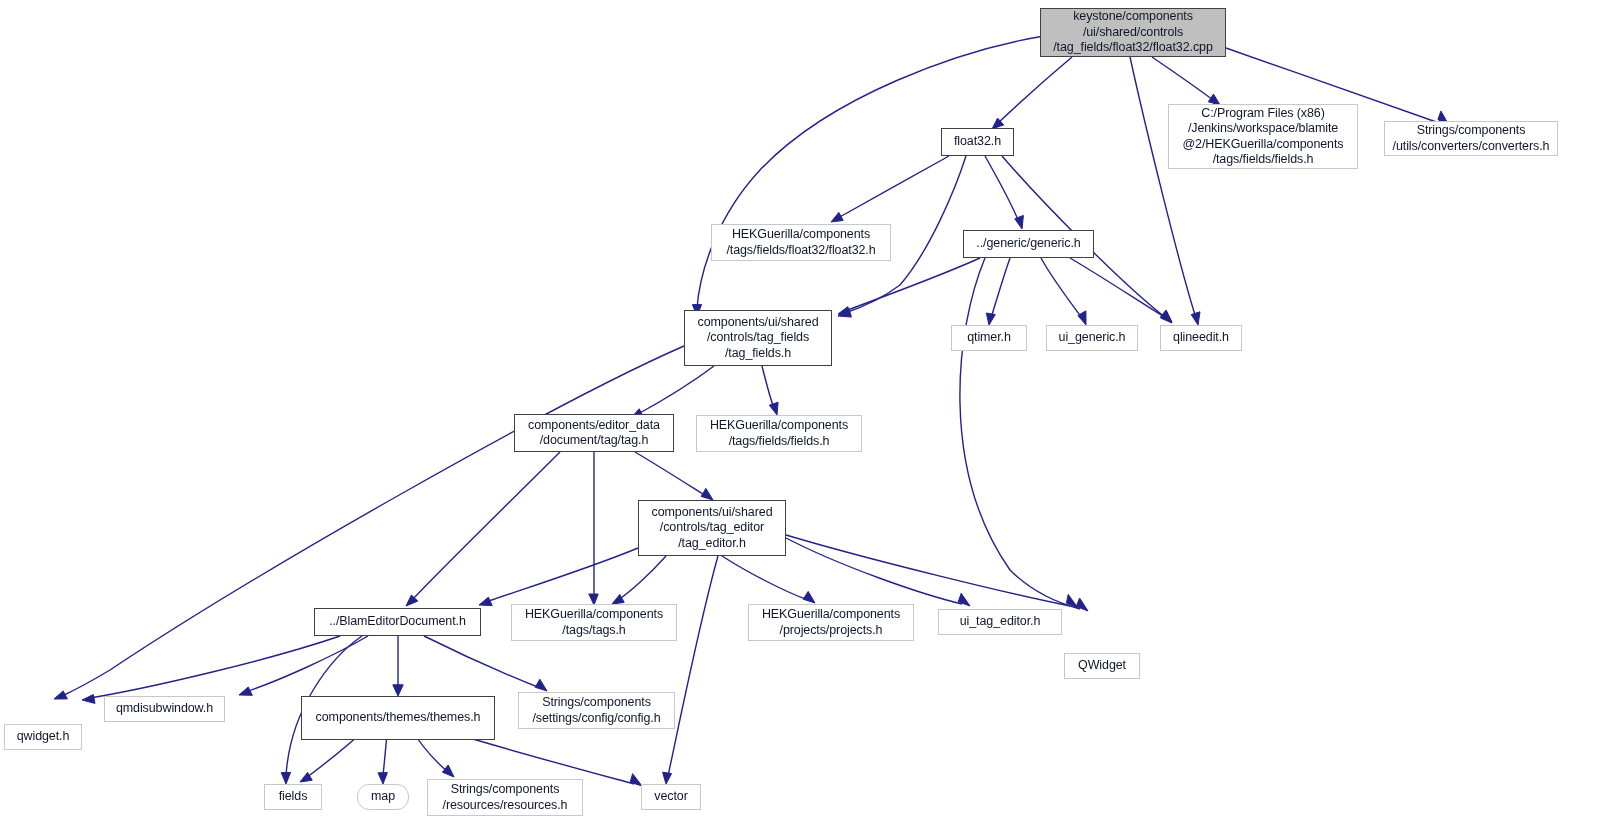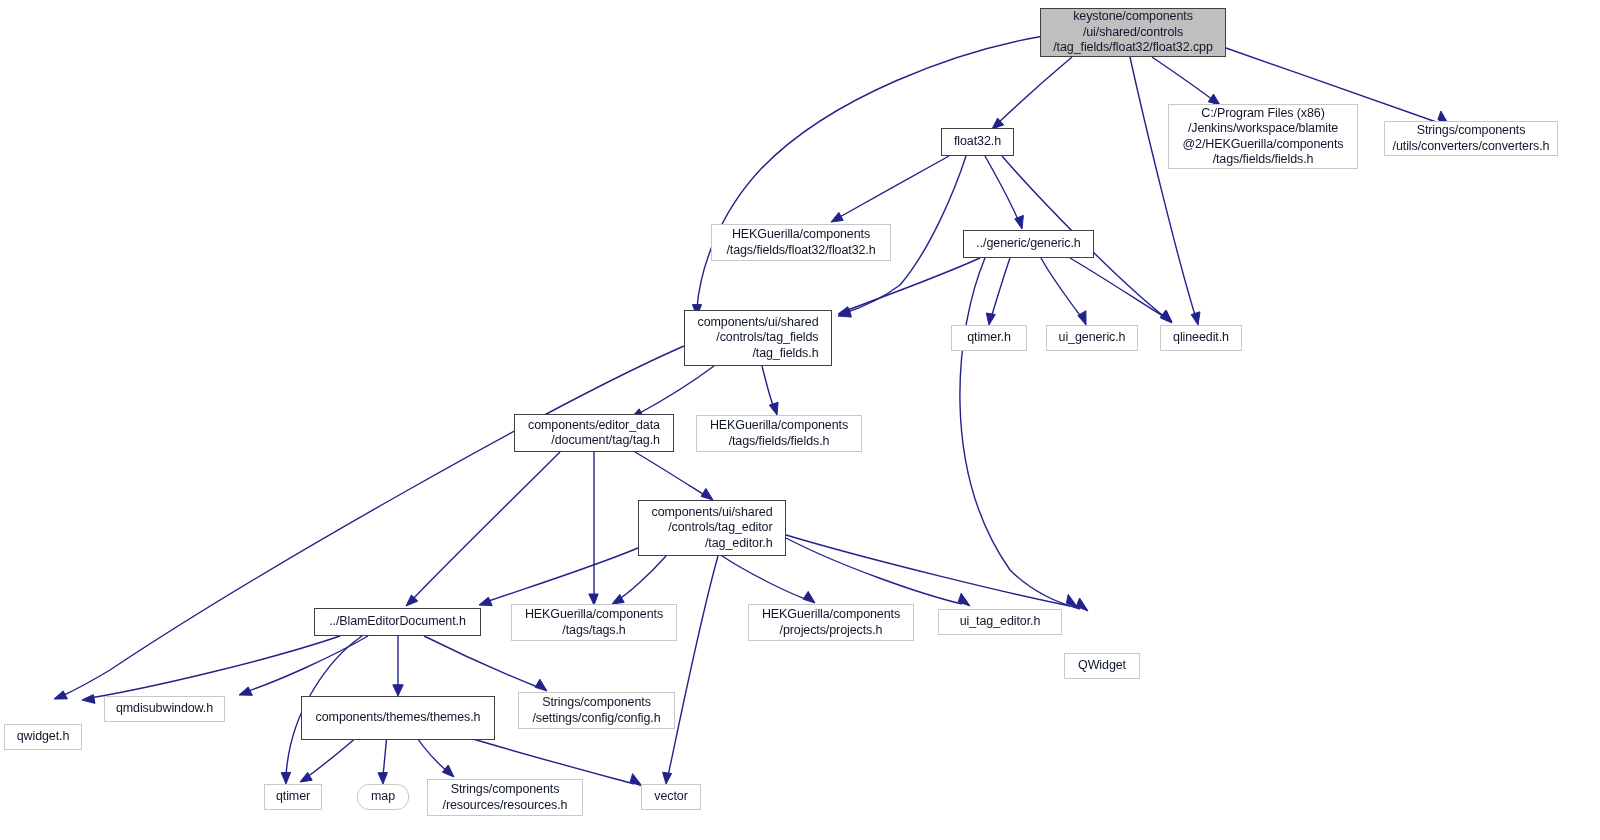--- a/index.html
+++ b/index.html
@@ -48,21 +48,20 @@
     font-size: 12.5px;
     line-height: 15.5px;
     white-space: pre;
     letter-spacing: -0.1px;
   }
   .node.plain {
     border: 1px solid #c8c8c8;
   }
   .node.bold {
     border: 1.6px solid #404040;
-    text-align: right;
   }
   .node.root {
     border: 1.6px solid #404040;
     background: #bfbfbf;
   }
   .node-label {
     display: block;
     padding: 0 4px;
   }
 </style>
@@ -174,19 +173,19 @@
 /tags/tags.h</span></div>
       <div class="node plain" style="left: 748px; top: 604px; width: 166px; height: 37px;"><span class="node-label">HEKGuerilla/components
 /projects/projects.h</span></div>
       <div class="node plain" style="left: 938px; top: 609px; width: 124px; height: 26px;"><span class="node-label">ui_tag_editor.h</span></div>
       <div class="node plain" style="left: 1064px; top: 609px; width: 76px; height: 26px; margin-top: 44px;"><span class="node-label">QWidget</span></div>
       <div class="node plain" style="left: 4px; top: 696px; width: 78px; height: 26px; margin-top: 28px;"><span class="node-label">qwidget.h</span></div>
       <div class="node plain" style="left: 104px; top: 696px; width: 121px; height: 26px;"><span class="node-label">qmdisubwindow.h</span></div>
       <div class="node bold" style="left: 301px; top: 696px; width: 194px; height: 44px;"><span class="node-label">components/themes/themes.h</span></div>
       <div class="node plain" style="left: 518px; top: 692px; width: 157px; height: 37px;"><span class="node-label">Strings/components
 /settings/config/config.h</span></div>
-      <div class="node plain" style="left: 264px; top: 784px; width: 58px; height: 26px;"><span class="node-label">qtimer</span></div>
+      <div class="node plain" style="left: 264px; top: 784px; width: 58px; height: 26px;"><span class="node-label">fields</span></div>
       <div class="node plain" style="left: 357px; top: 784px; width: 52px; height: 26px; border-radius: 12px;"><span class="node-label">map</span></div>
       <div class="node plain" style="left: 427px; top: 779px; width: 156px; height: 37px;"><span class="node-label">Strings/components
 /resources/resources.h</span></div>
       <div class="node plain" style="left: 641px; top: 784px; width: 60px; height: 26px;"><span class="node-label">vector</span></div>
     </div>
 </div>
 
 </body></html>

